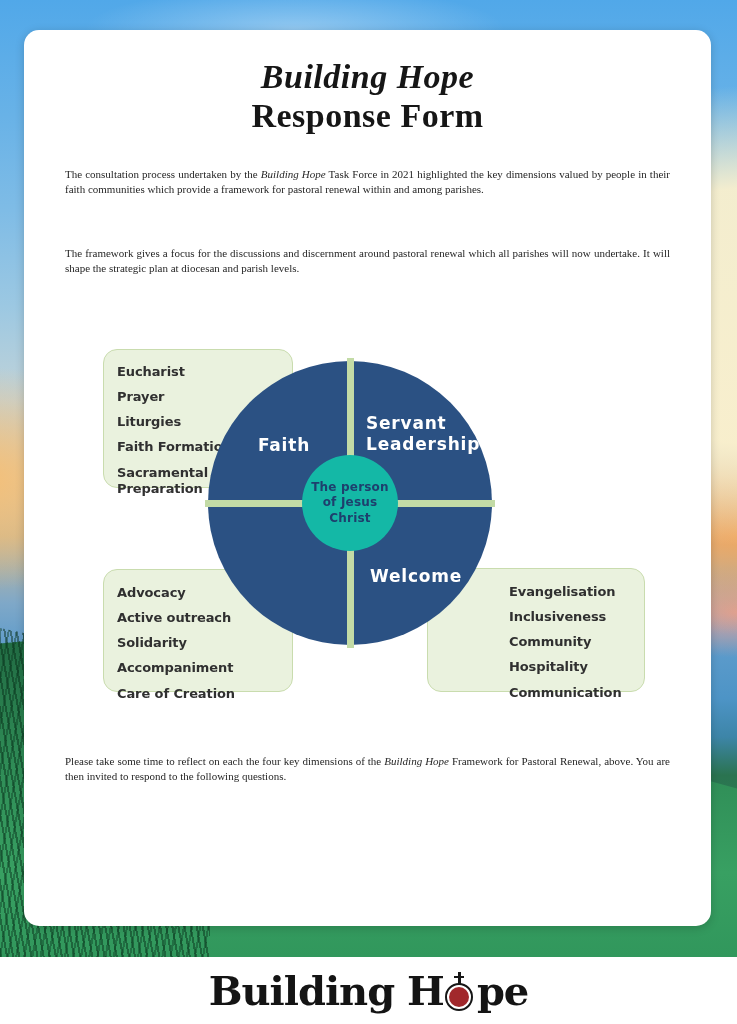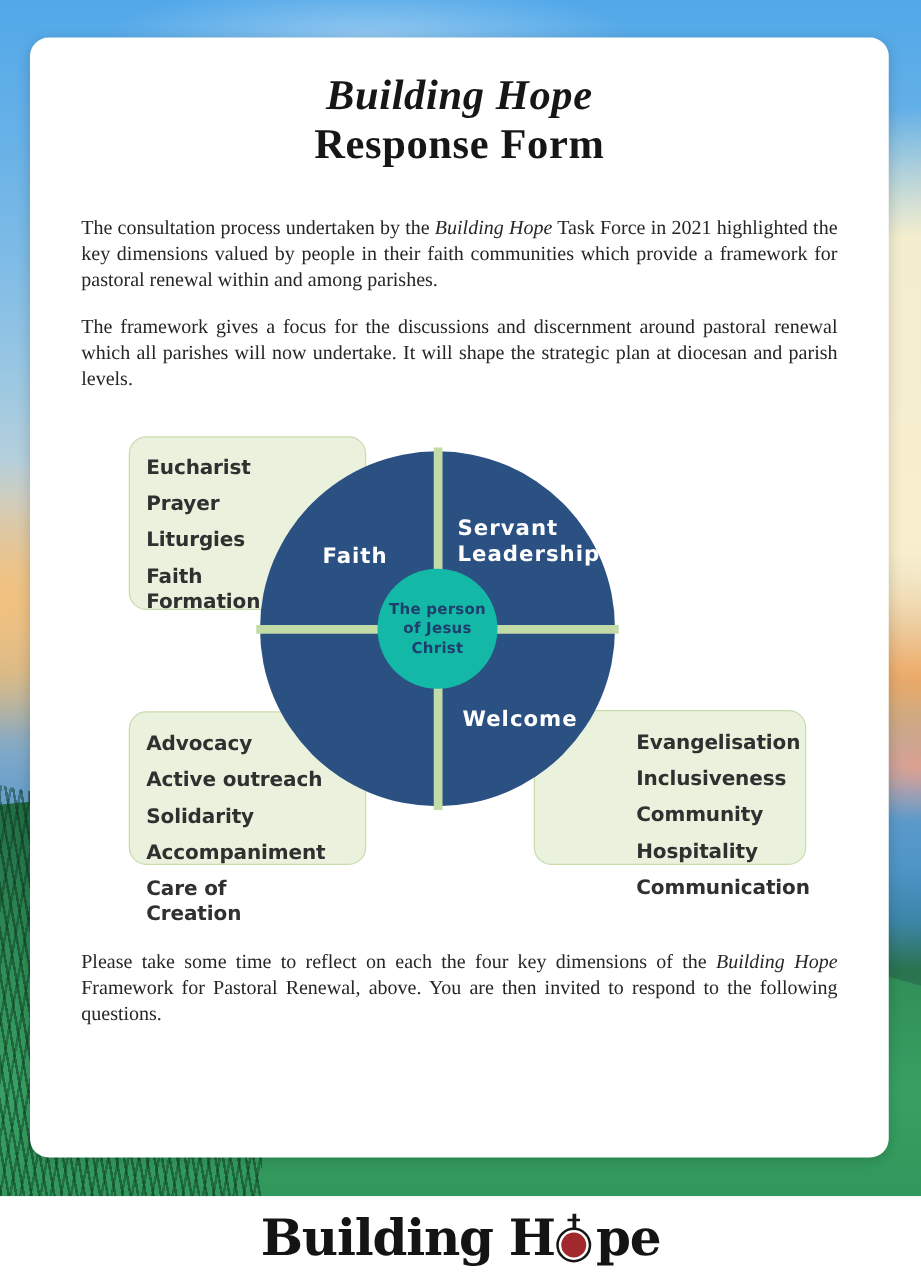--- a/index.html
+++ b/index.html
@@ -34,39 +34,39 @@
   }
   
   .card{
     position:absolute;left:24px;top:30px;width:687px;height:896px;
     background:#ffffff;border-radius:15px;box-shadow:0 2px 10px rgba(0,0,0,0.18);
   }
   .doc-title{position:absolute;left:0;top:28px;width:687px;text-align:center;color:#161616;line-height:1.14;}
   .doc-title .t1{font-size:34px;font-weight:bold;font-style:italic;letter-spacing:.5px;}
   .doc-title .t2{font-size:34px;font-weight:bold;letter-spacing:.5px;}
   .para{
-    position:absolute;left:41px;width:605px;font-size:16px;line-height:1.32;
+    position:absolute;left:41px;width:605px;font-size:11px;line-height:1.32;
     color:#262626;text-align:justify;
   }
   .para em{font-style:italic;}
   .p1{top:126px;}
   .p2{top:205px;}
   .p3{top:713px;}
   .note{
     position:absolute;left:41px;top:843px;width:605px;
     font-size:16.5px;font-weight:bold;font-style:italic;color:#111;
   }
   
   .dg-box{
     position:absolute;background:#eaf2de;border:1px solid #c9dcae;border-radius:14px;
     box-sizing:border-box;z-index:1;
   }
   .dg-box ul{list-style:none;margin:0;padding:0;}
   .dg-box li{
-    font-family:"DejaVu Sans", sans-serif;font-weight:bold;font-size:16px;
+    font-family:"DejaVu Sans", sans-serif;font-weight:bold;font-size:13px;
     letter-spacing:-0.1px;color:#303030;line-height:1.28;margin-bottom:8.5px;
   }
   .box-faith  {left:79px; top:319px;width:190px;height:139px;padding:14px 34px 8px 13px;}
   .box-servant{left:404px;top:318px;width:220px;height:188px;padding:14px 6px 8px 81px;}
   .box-social {left:79px; top:539px;width:190px;height:123px;padding:15px 34px 8px 13px;}
   .box-welcome{left:403px;top:538px;width:218px;height:124px;padding:15px 6px 8px 81px;}
   .circle{
     position:absolute;left:184px;top:331px;width:284px;height:284px;border-radius:50%;
     background:#2b5183;z-index:2;
   }
@@ -122,20 +122,21 @@
   <p class="para p1"><span>The consultation process undertaken by the </span><em>Building Hope</em><span> Task Force in 2021 highlighted the key dimensions valued by people in their faith communities which provide a framework for pastoral renewal within and among parishes.</span></p>
 
   <p class="para p2">The framework gives a focus for the discussions and discernment around pastoral renewal which all parishes will now undertake. It will shape the strategic plan at diocesan and parish levels.</p>
 
   <div class="dg-box box-faith">
     <ul>
       <li>Eucharist</li>
       <li>Prayer</li>
       <li>Liturgies</li>
       <li>Faith Formation</li>
+      <li>Sacramental Preparation</li>
     </ul>
   </div>
 
 
   <div class="dg-box box-welcome">
     <ul>
       <li>Evangelisation</li>
       <li>Inclusiveness</li>
       <li>Community</li>
       <li>Hospitality</li>

